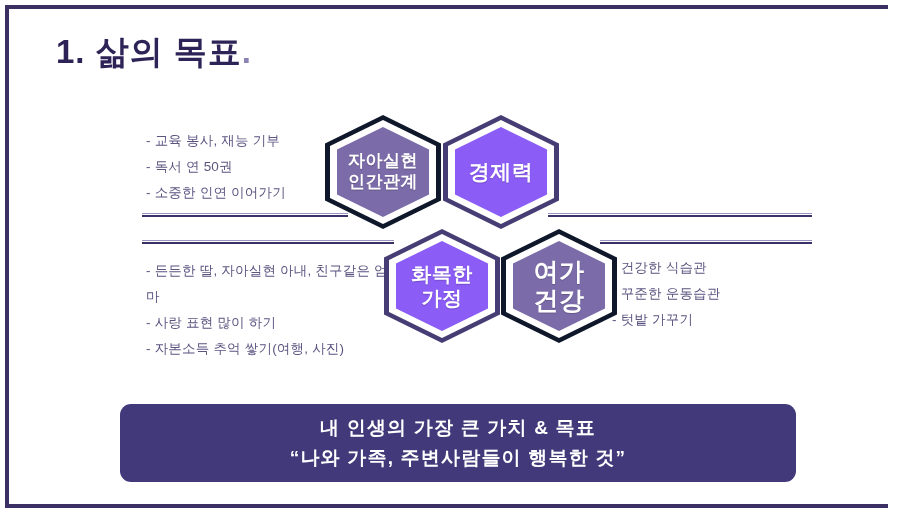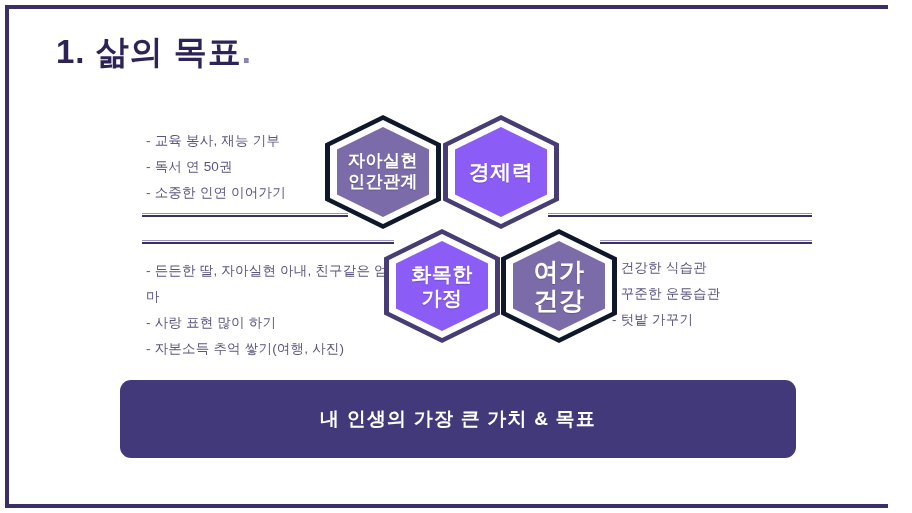--- a/index.html
+++ b/index.html
@@ -156,21 +156,21 @@
 
   #hex-self    .hex-label { font-size: 17px; }
   #hex-economy .hex-label { font-size: 21px; }
   #hex-family  .hex-label { font-size: 20px; }
   #hex-leisure .hex-label { font-size: 25px; line-height: 1.18; }
 
   
   #summary-banner {
     position: absolute;
     left: 120px;
-    top: 380px;
+    top: 404px;
     width: 676px;
     height: 78px;
     background: #42397a;
     border-radius: 11px;
     display: flex;
     flex-direction: column;
     align-items: center;
     justify-content: center;
     gap: 4px;
   }
@@ -247,15 +247,16 @@
     <div class="hex-inner">
       <div class="hex-core">
         <span class="hex-label">여가
 건강</span>
       </div>
     </div>
   </div>
 
   <div id="summary-banner">
     <div class="banner-line">내 인생의 가장 큰 가치 &amp; 목표</div>
+    <div class="banner-line">“나와 가족, 주변사람들이 행복한 것”</div>
   </div>
 
 </div>
 
 </body></html>

